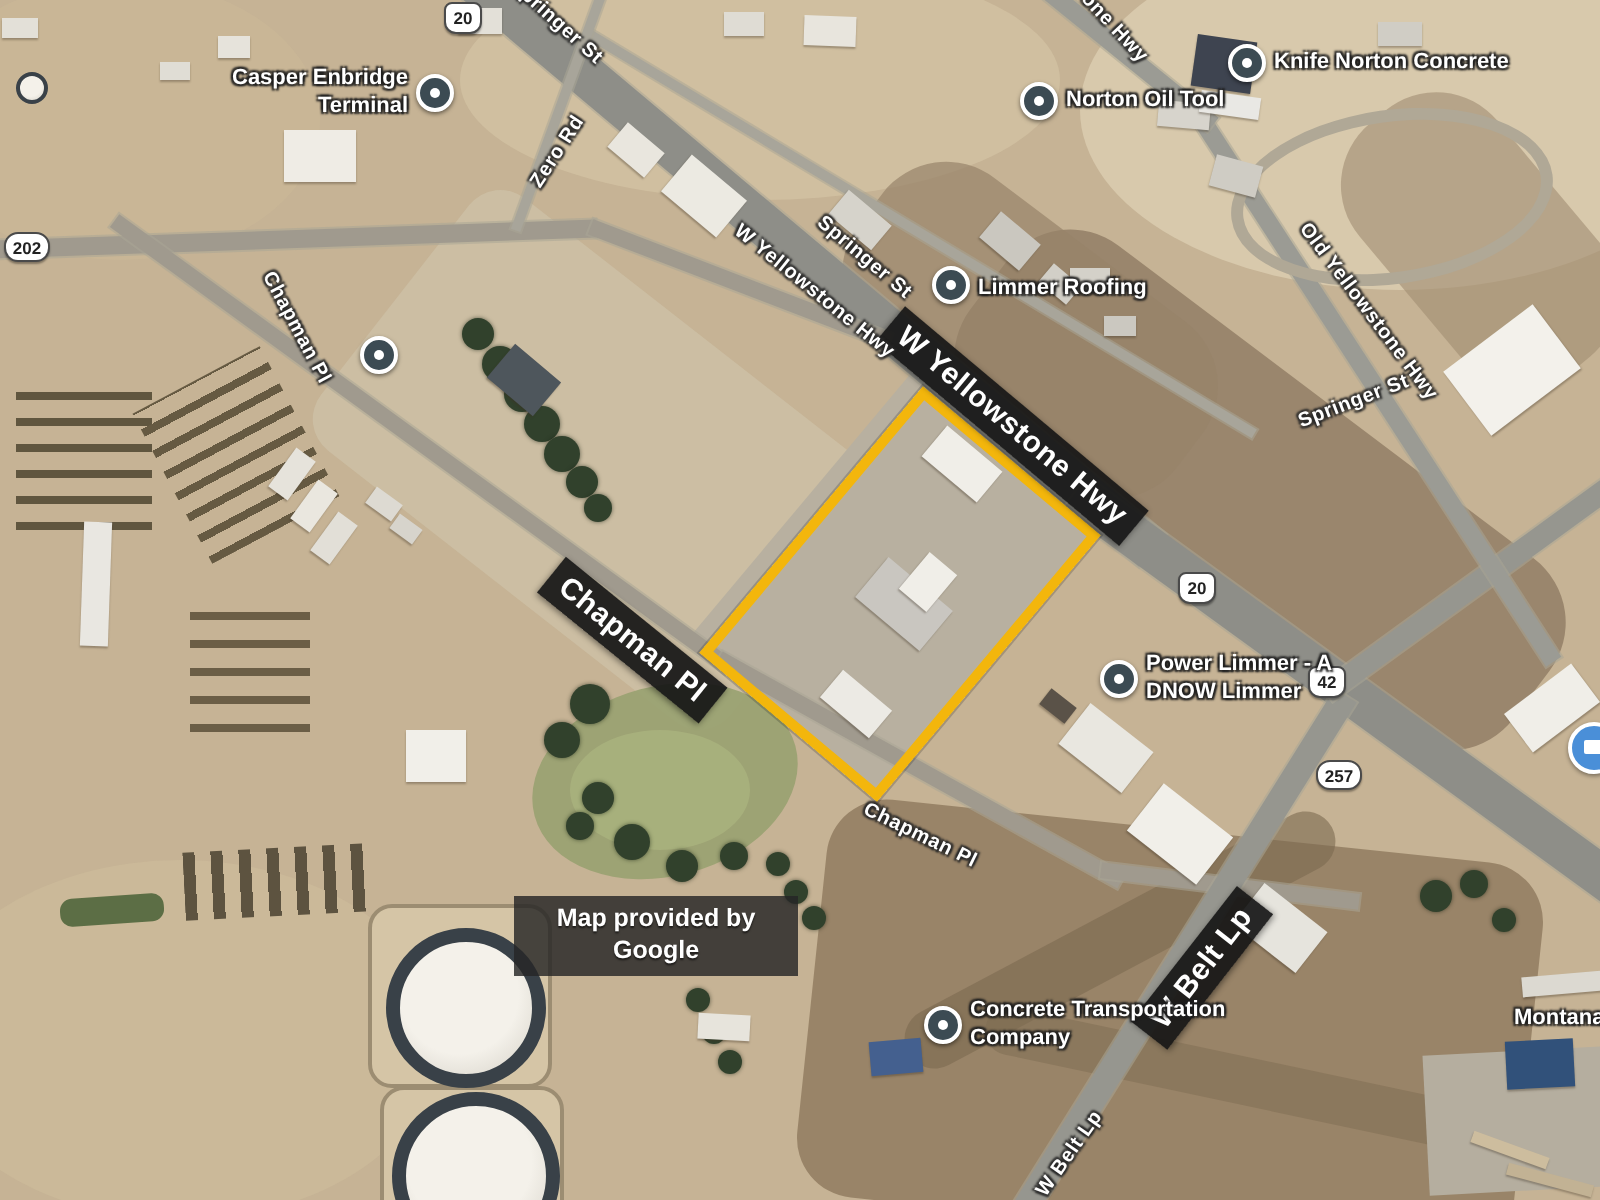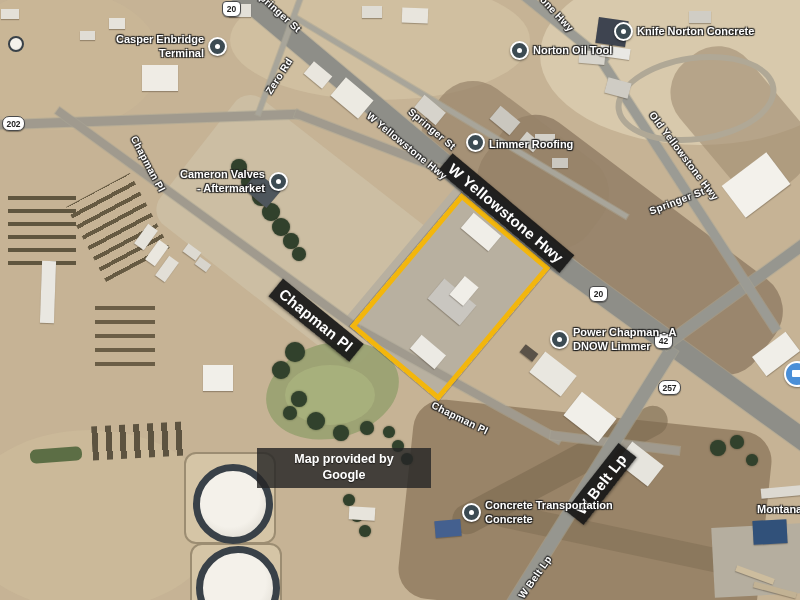--- a/index.html
+++ b/index.html
@@ -28,21 +28,21 @@
   .biz .lines{display:flex;flex-direction:column;color:#fff;font-size:11px;font-weight:700;
           line-height:1.25;white-space:nowrap;
           text-shadow:-1px -1px 1px rgba(30,30,30,.95),1px -1px 1px rgba(30,30,30,.95),
                       -1px 1px 1px rgba(30,30,30,.95),1px 1px 1px rgba(30,30,30,.95);}
   .biz.textleft .lines{text-align:right;}
   .pin{width:15px;height:15px;border-radius:50%;background:#3c4b53;border:2px solid #fff;
        box-shadow:0 1px 2px rgba(0,0,0,.5);position:relative;flex:0 0 auto;}
   .pin::after{content:"";position:absolute;left:5px;top:5px;width:5px;height:5px;border-radius:50%;background:#fff;}
   #parcel{position:absolute;left:392px;top:210px;width:106px;height:164px;z-index:30;
           border:5px solid #F3B60C;transform:rotate(40deg);box-shadow:0 0 0 1px rgba(0,0,0,.18);}
-  #attrib{position:absolute;left:257px;top:448px;width:142px;padding:3px 16px 4px;z-index:60;
+  #attrib{position:absolute;left:257px;top:448px;width:142px;padding:3px 0 4px;z-index:60;
           background:rgba(38,38,38,.82);color:#fff;font-size:12.5px;font-weight:700;text-align:center;
           line-height:1.3;text-shadow:0 1px 1px rgba(0,0,0,.6);}
   .bluepoi{position:absolute;left:784px;top:361px;width:22px;height:22px;border-radius:50%;z-index:50;
           background:#4a8fd8;border:2px solid #fff;box-shadow:0 1px 2px rgba(0,0,0,.4);}
   .bluepoi::after{content:"";position:absolute;left:6px;top:7px;width:9px;height:7px;background:#fff;border-radius:1px;}
   .pat{position:absolute;}
 </style>
 </head>
 <body>
 
@@ -201,38 +201,34 @@
       <span>Knife Norton Concrete</span>
     </div>
   </div>
   <div class="biz" style="left:466px;top:133px;align-items:flex-end;">
     <span class="pin"></span>
     <div class="lines">
       <span>Limmer Roofing</span>
     </div>
   </div>
   <div class="biz textleft" style="left:180px;top:168px;">
-    <div class="lines">
-      <span>Cameron Valves</span>
-      <span>- Aftermarket</span>
-    </div>
     <span class="pin"></span>
   </div>
   <div class="biz" style="left:550px;top:326px;">
     <span class="pin"></span>
     <div class="lines">
-      <span>Power Chapman - A</span>
+      <span>Power Limmer - A</span>
       <span>DNOW Limmer</span>
     </div>
   </div>
   <div class="biz" style="left:462px;top:499px;">
     <span class="pin"></span>
     <div class="lines">
       <span>Concrete Transportation</span>
-      <span>Concrete</span>
+      <span>Company</span>
     </div>
   </div>
   <div class="biz" style="left:757px;top:503px;">
     <div class="lines">
       <span>Montana</span>
     </div>
   </div>
 
   <span class="bluepoi"></span>
 

